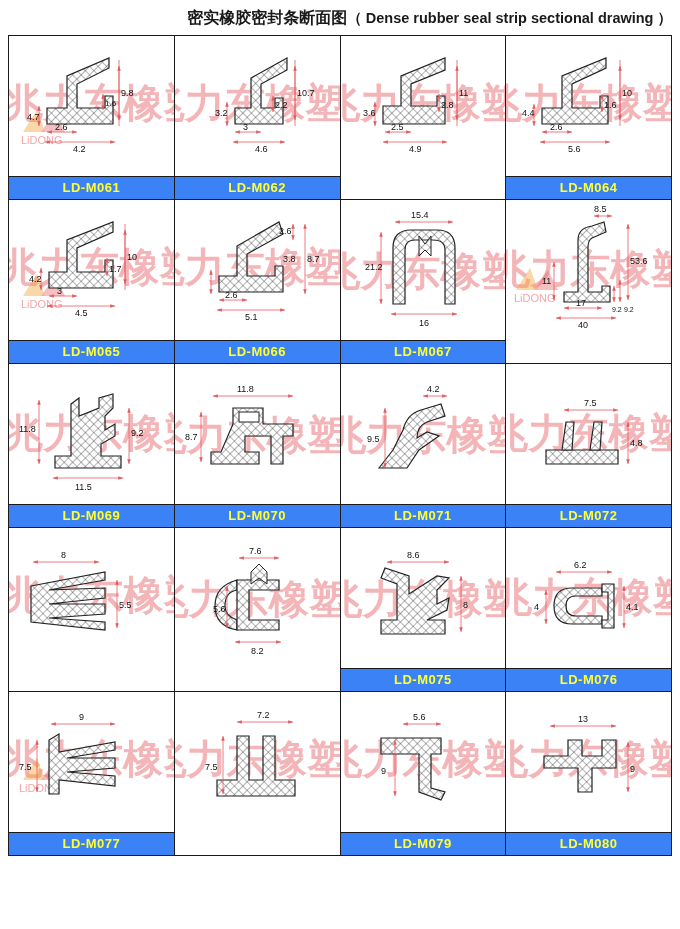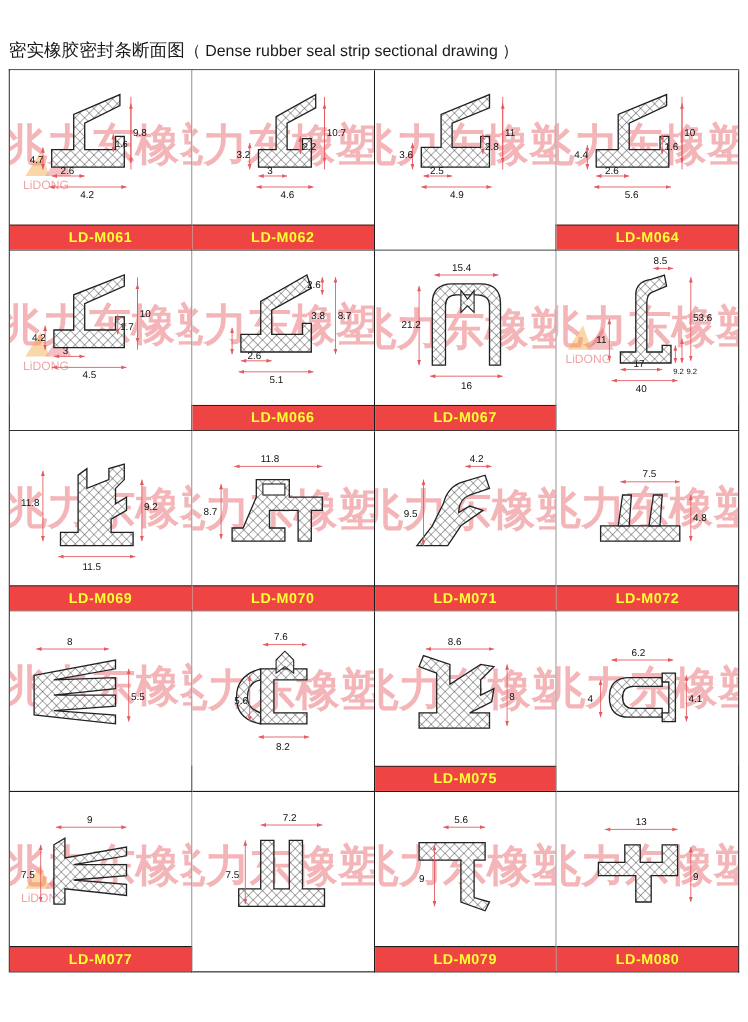--- a/index.html
+++ b/index.html
@@ -14,28 +14,27 @@
     overflow: hidden;
   }
   .page {
     position: relative;
     width: 680px;
     height: 929px;
     box-sizing: border-box;
     padding: 0 8px;
   }
   .title {
-    text-align: left;
+    text-align: right;
     font-size: 16px;
-    font-weight: normal;
+    font-weight: bold;
     color: #1a1a1a;
     padding: 8px 0 6px 0;
     letter-spacing: 0px;
     font-family: "Liberation Serif", serif;
-    margin-top: 28px;
   }
   .title .en {
     font-family: "Liberation Sans", sans-serif;
     font-size: 14.5px;
   }
   .grid {
     position: relative;
     width: 664px;
     margin: 0 auto;
     border-left: 1.5px solid #1a1a1a;
@@ -57,21 +56,21 @@
   .figure {
     position: relative;
     height: 140px;
     overflow: hidden;
     background: #ffffff;
   }
   .label {
     height: 22px;
     line-height: 22px;
     text-align: center;
-    background: #ef4444;
+    background: #3b82f6;
     color: #ffff33;
     font-size: 13px;
     font-weight: bold;
     letter-spacing: 0.5px;
     border-top: 1.5px solid #1a1a1a;
   }
   
   .wm {
     position: absolute;
     left: 0; top: 0;
@@ -267,20 +266,21 @@
             </g>
             <g font-size="9" fill="#111" font-family="Liberation Sans, sans-serif">
               <text x="118" y="60">10</text>
               <text x="20" y="82">4.2</text>
               <text x="100" y="72">1.7</text>
               <text x="48" y="94">3</text>
               <text x="66" y="116">4.5</text>
             </g>
           </svg>
         </div>
+        <div class="label">LD-M065</div>
       </div>
 
       <div class="cell">
         <div class="figure">
           <div class="wm">
             <div class="wm-text" style="left:-30px; top:40px;">兆力东橡塑</div>
           </div>
           <svg class="svgfig" viewBox="0 0 166 140">
             <path d="M44,92 L44,76 L62,76 L62,46 L104,22 L108,34 L72,54 L72,76 L100,76 L100,66 L108,66 L108,92 Z" fill="url(#xh)" stroke="#222" stroke-width="1.2"></path>
             <g stroke="#e45a5f" stroke-width="0.8" fill="none">
@@ -525,20 +525,21 @@
               <line x1="40" y1="62" x2="40" y2="96" marker-start="url(#arS)" marker-end="url(#ar)"></line>
               <line x1="118" y1="58" x2="118" y2="100" marker-start="url(#arS)" marker-end="url(#ar)"></line>
             </g>
             <g font-size="9" fill="#111" font-family="Liberation Sans, sans-serif">
               <text x="68" y="40">6.2</text>
               <text x="28" y="82">4</text>
               <text x="120" y="82">4.1</text>
             </g>
           </svg>
         </div>
+        <div class="label">LD-M076</div>
       </div>
     </div>
 
     <div class="row">
 
       <div class="cell">
         <div class="figure">
           <div class="wm">
             <div class="wm-text" style="left:-6px; top:40px;">兆力东橡塑</div>
             <svg class="wm-logo" viewBox="0 0 60 46" style="left:6px; top:58px;">

